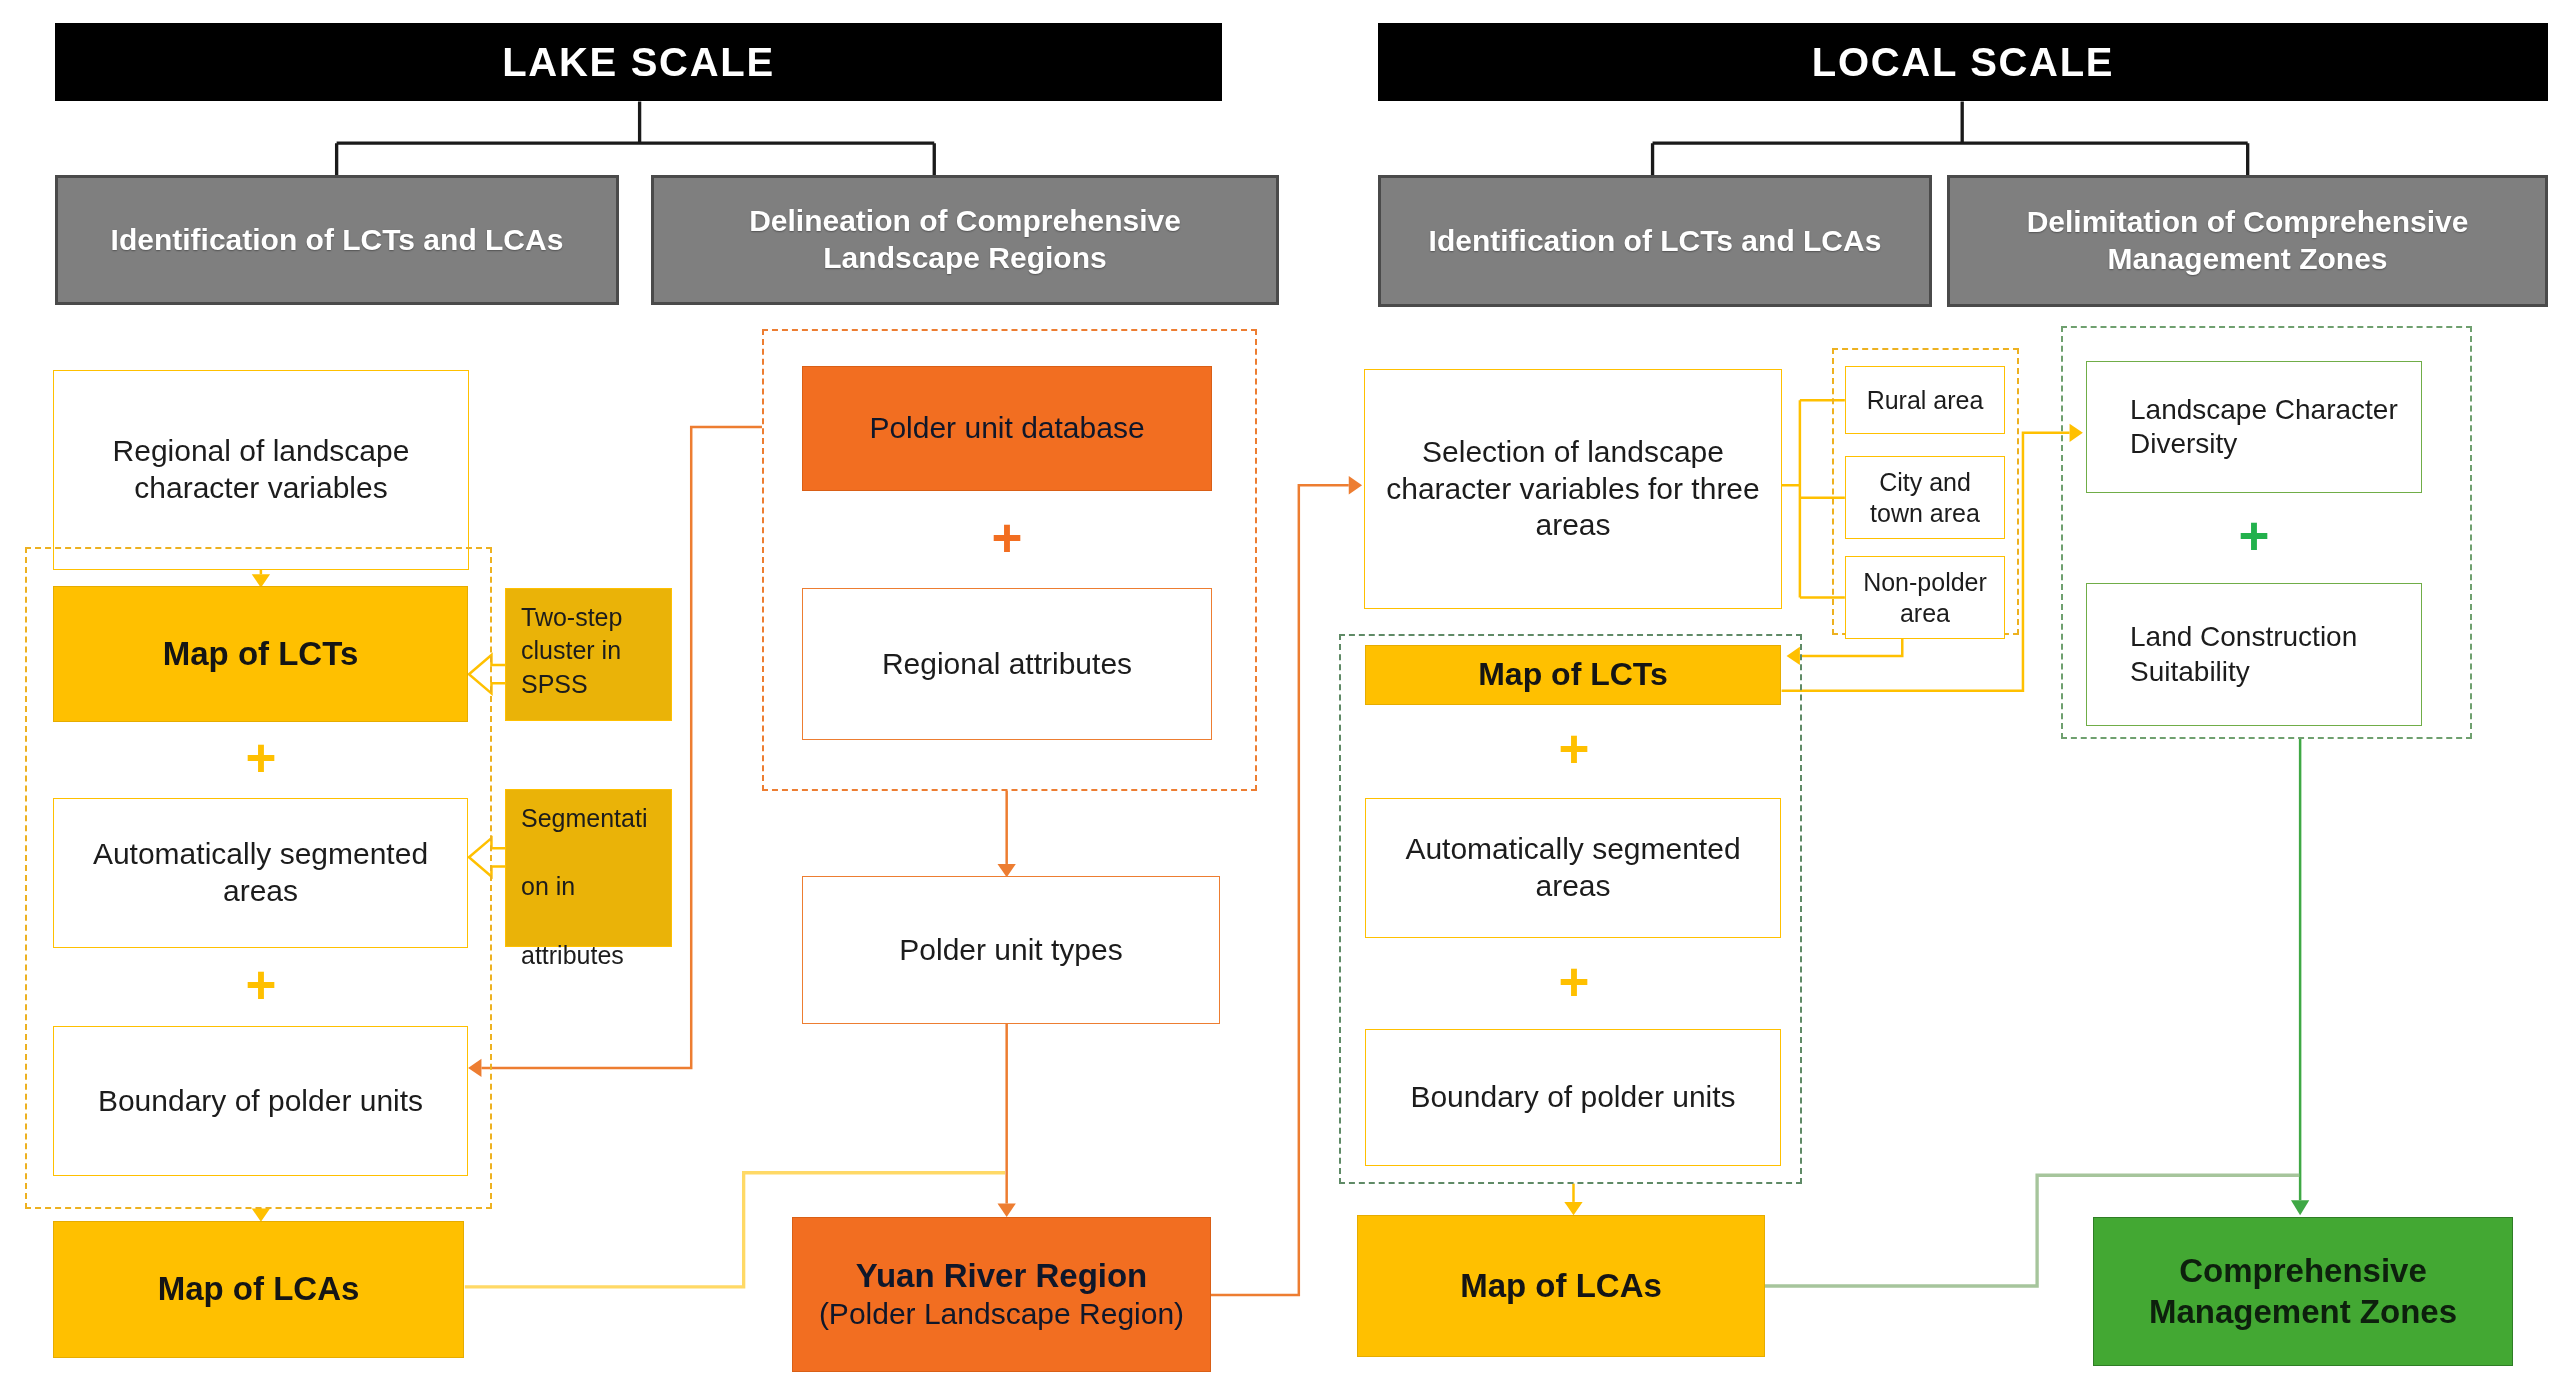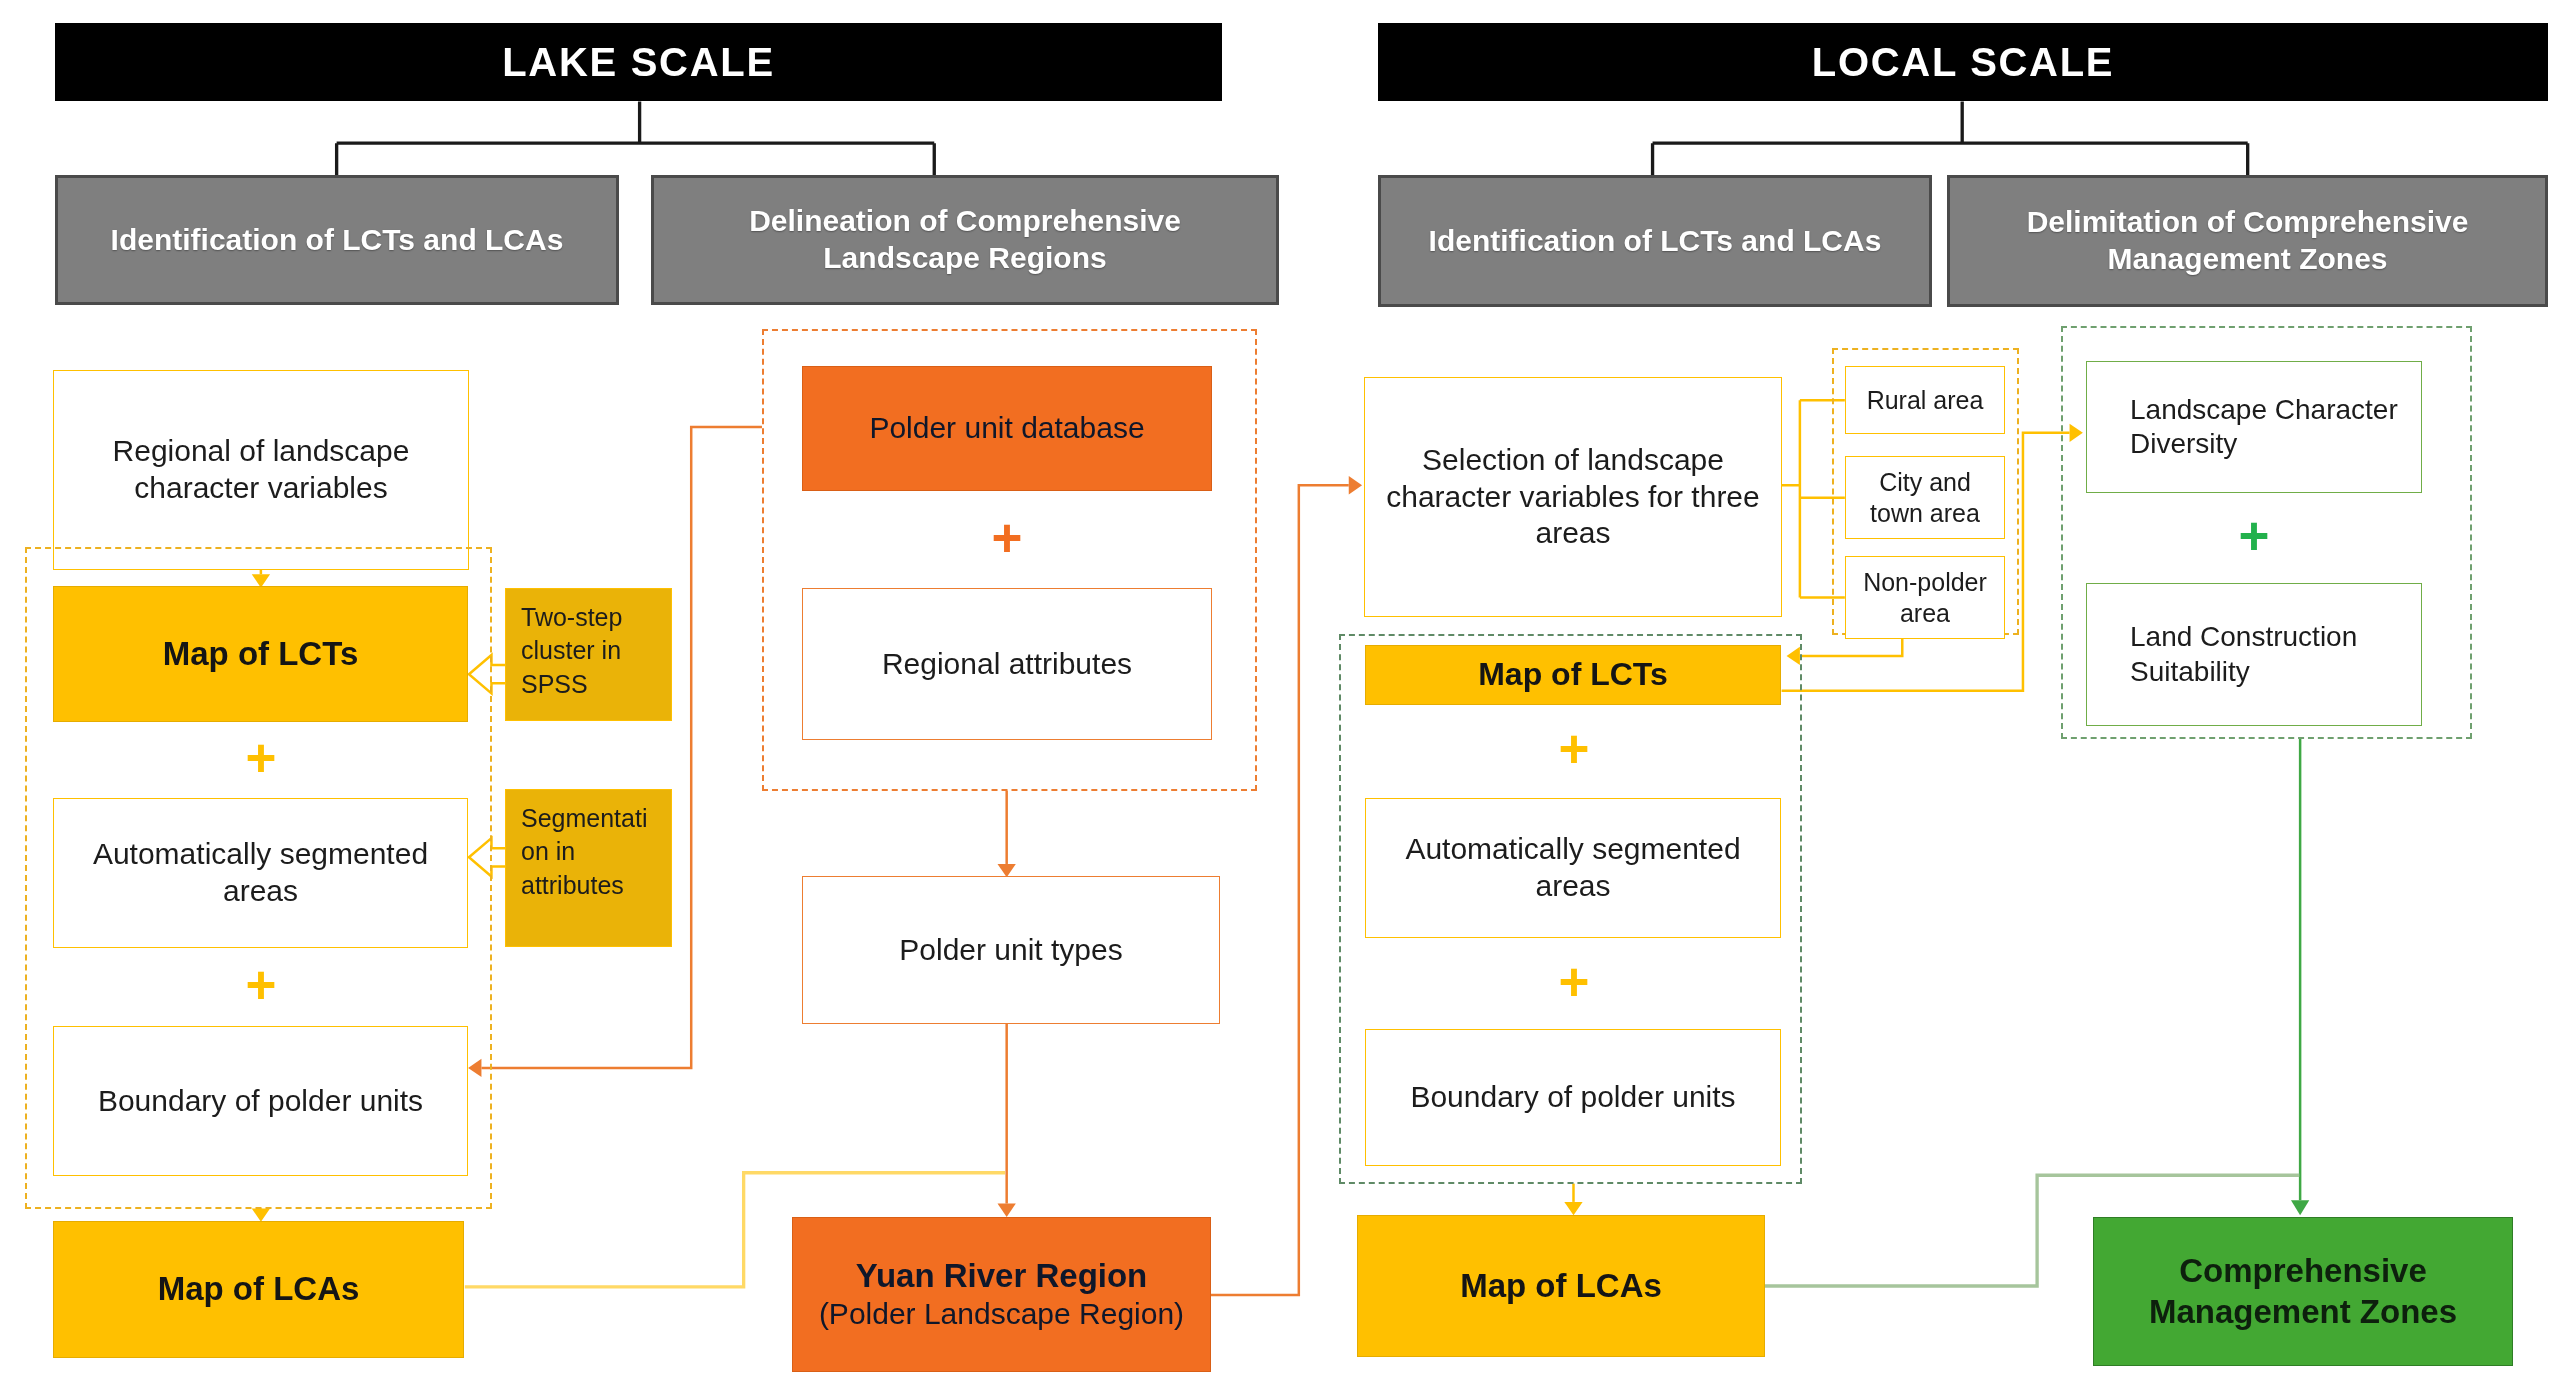--- a/index.html
+++ b/index.html
@@ -107,21 +107,21 @@
   </div>
   <div class="box yfill" style="left:53px;top:1221px;width:411px;height:137px;">
     <span>Map of LCAs</span>
   </div>
 
   <div class="box side" style="left:505px;top:588px;width:167px;height:133px;">
     <span>Two-step</span>
     <span>cluster in</span>
     <span>SPSS</span>
   </div>
-  <div class="box side" style="left:505px;top:789px;width:167px;height:158px;">
+  <div class="box side" style="left:505px;top:789px;width:167px;height:158px;gap:35px;">
     <span>Segmentati</span>
     <span>on in</span>
     <span>attributes</span>
   </div>
 
   <div class="dashO" style="left:762px;top:329px;width:495px;height:462px;"></div>
   <div class="box ofill" style="left:802px;top:366px;width:410px;height:125px;">
     <span>Polder unit database</span>
   </div>
   <span class="plus o" style="left:982px;top:513px;">+</span>
@@ -139,21 +139,21 @@
   <div class="box bar" style="left:1378px;top:23px;width:1170px;height:78px;">
     <span>LOCAL SCALE</span>
   </div>
   <div class="box gray" style="left:1378px;top:175px;width:554px;height:132px;">
     <span>Identification of LCTs and LCAs</span>
   </div>
   <div class="box gray" style="left:1947px;top:175px;width:601px;height:132px;">
     <span>Delimitation of Comprehensive Management Zones</span>
   </div>
 
-  <div class="box ybox" style="left:1364px;top:369px;width:418px;height:240px;margin-top:8px;">
+  <div class="box ybox" style="left:1364px;top:369px;width:418px;height:240px;">
     <span>Selection of landscape character variables for three areas</span>
   </div>
 
   <div class="dashY" style="left:1832px;top:348px;width:187px;height:287px;"></div>
   <div class="box ybox" style="left:1845px;top:366px;width:160px;height:68px;font-size:25px;padding:0 6.7px;">
     <span>Rural area</span>
   </div>
   <div class="box ybox" style="left:1845px;top:456px;width:160px;height:83px;font-size:25px;padding:0 15px;">
     <span>City and town area</span>
   </div>

